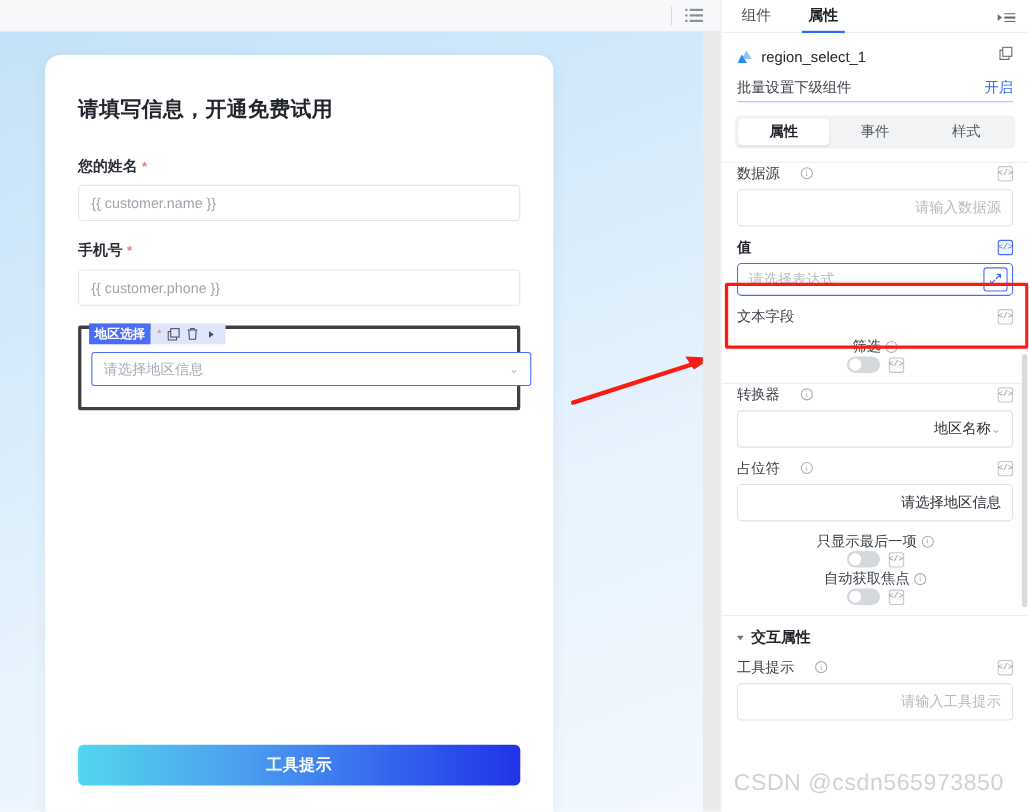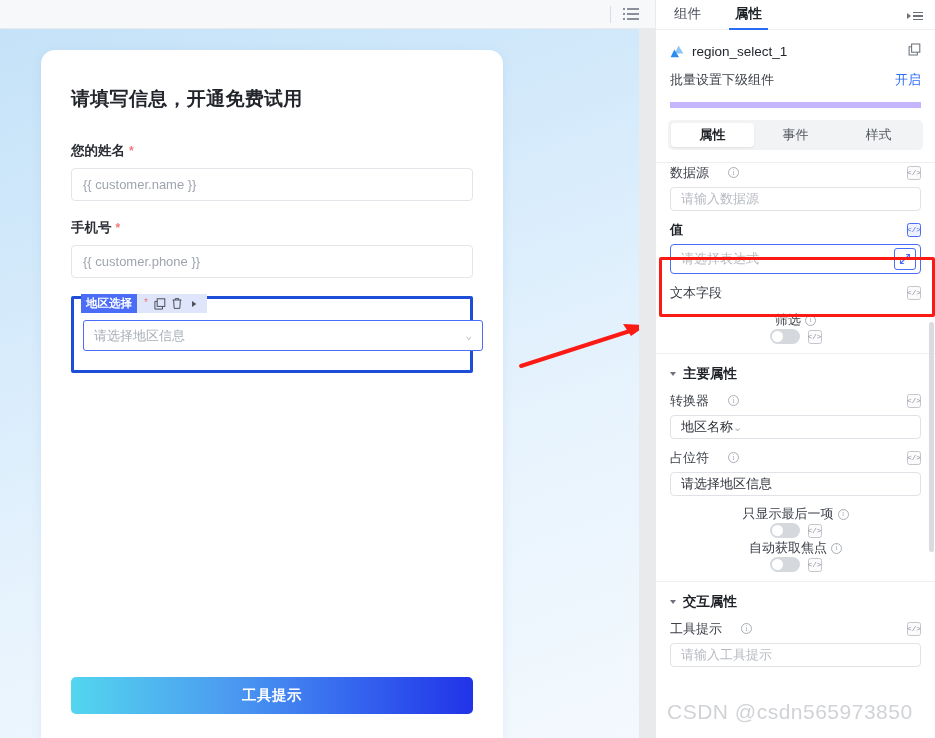--- a/index.html
+++ b/index.html
@@ -59,25 +59,24 @@
   .text-input {
     width: 100%; height: 33px; border: 1px solid #e2e5ea; border-radius: 4px;
     background: #fff; display: flex; align-items: center; padding: 0 11px;
     font-size: 13px; color: #9fa4ad; margin-bottom: 18px;
   }
 
   
   .sel-wrap {
     position: relative;
     margin-top: 4px;
-    border: 3px solid #1d4ed8;
+    border: 3px solid #404040;
     border-radius: 2px;
     padding: 0 10px 14px 10px;
     height: 77px;
-    font-family: Liberation Mono, monospace;
   }
   .sel-toolbar {
     position: absolute; left: 7px; top: -5px;
     display: flex; align-items: stretch; height: 19px; z-index: 5;
   }
   .sel-tag {
     background: #4a6cf7; color: #fff; font-size: 11.5px; font-weight: bold;
     padding: 0 5px; display: flex; align-items: center; height: 19px;
   }
   .sel-actions {
@@ -144,22 +143,22 @@
     display: flex; align-items: center; justify-content: space-between;
     margin-bottom: 11px;
   }
   .comp-name {
     display: flex; align-items: center; gap: 7px;
     font-size: 13.5px; color: #23262c;
   }
   .copy-ic { cursor: pointer; }
   .batch-row {
     display: flex; align-items: center; justify-content: space-between;
-    font-size: 13px; color: #3c4048; padding-bottom: 13px;
-    border-bottom: 6px solid #c4b5fd;
+    font-size: 13px; color: #3c4048; padding-bottom: 3px;
+    border-bottom: 1px solid #c4b5fd;
   }
   .batch-link { color: #2b6cf6; cursor: pointer; font-size: 13px; }
 
   .seg {
     margin: 12px 12px 0 12px; height: 30px; background: #f2f3f5;
     border-radius: 5px; display: flex; align-items: center; padding: 3px;
   }
   .seg-item {
     flex: 1; text-align: center; font-size: 13px; color: #52565e;
     line-height: 24px; height: 24px; border-radius: 4px; cursor: pointer;
@@ -190,22 +189,22 @@
     font-size: 8px; color: #a9aeb6; display: flex; align-items: center;
     justify-content: center; font-family: "Liberation Serif", serif; line-height: 1;
   }
   .code-ic {
     width: 14px; height: 14px; border: 1px solid #c3c7cd; border-radius: 2.5px;
     font-size: 7.5px; color: #8a8f99; display: flex; align-items: center;
     justify-content: center; cursor: pointer; font-family: "Liberation Mono", monospace;
     background: #fbfbfc;
   }
   .p-input {
-    width: 100%; height: 24px; border: 1px solid #dfe2e7; border-radius: 4px;
-    background: #fff; display: flex; align-items: center; justify-content: flex-start;
+    width: 100%; height: 34px; border: 1px solid #dfe2e7; border-radius: 4px;
+    background: #fff; display: flex; align-items: center; justify-content: flex-end;
     padding: 0 10px; font-size: 13px; color: #2c2f36;
   }
   .p-input.ph { color: #b6bac1; }
   .p-input .chv { color: #b0b5bd; font-size: 11px; }
 
   .toggle-row {
     display: flex; align-items: center; justify-content: space-between;
     padding: 0 14px; height: 30px; margin-bottom: 4px; flex-direction: column;
   }
   .tgl-left { display: flex; align-items: center; gap: 4px; font-size: 13px; color: #3c4048; }
@@ -423,24 +422,20 @@
         <span>筛选</span>
         <span class="info-ic">i</span>
       </span>
       <span class="tgl-right">
         <span class="switch"></span>
         <span class="code-ic">&lt;/&gt;</span>
       </span>
     </div>
     <div class="sec-div"></div>
 
-    <div class="grp-title">
-      <span class="caret"></span>
-      <span>主要属性</span>
-    </div>
 
     <div class="prop">
       <div class="prop-lab">
         <span class="prop-lab-l">
           <span>转换器</span>
           <span class="info-ic">i</span>
         </span>
         <span class="code-ic">&lt;/&gt;</span>
       </div>
       <div class="p-input">

